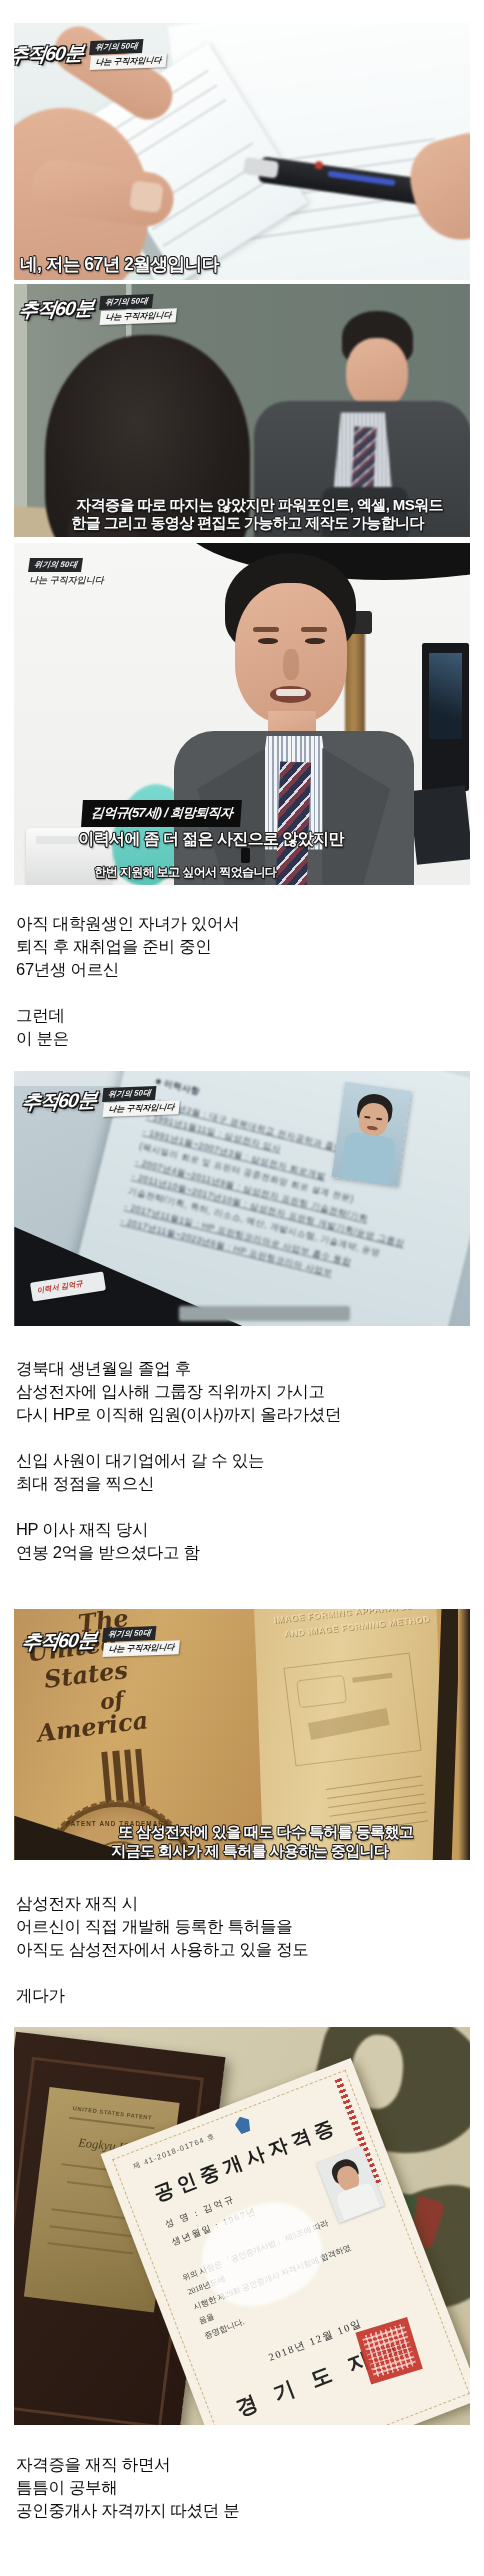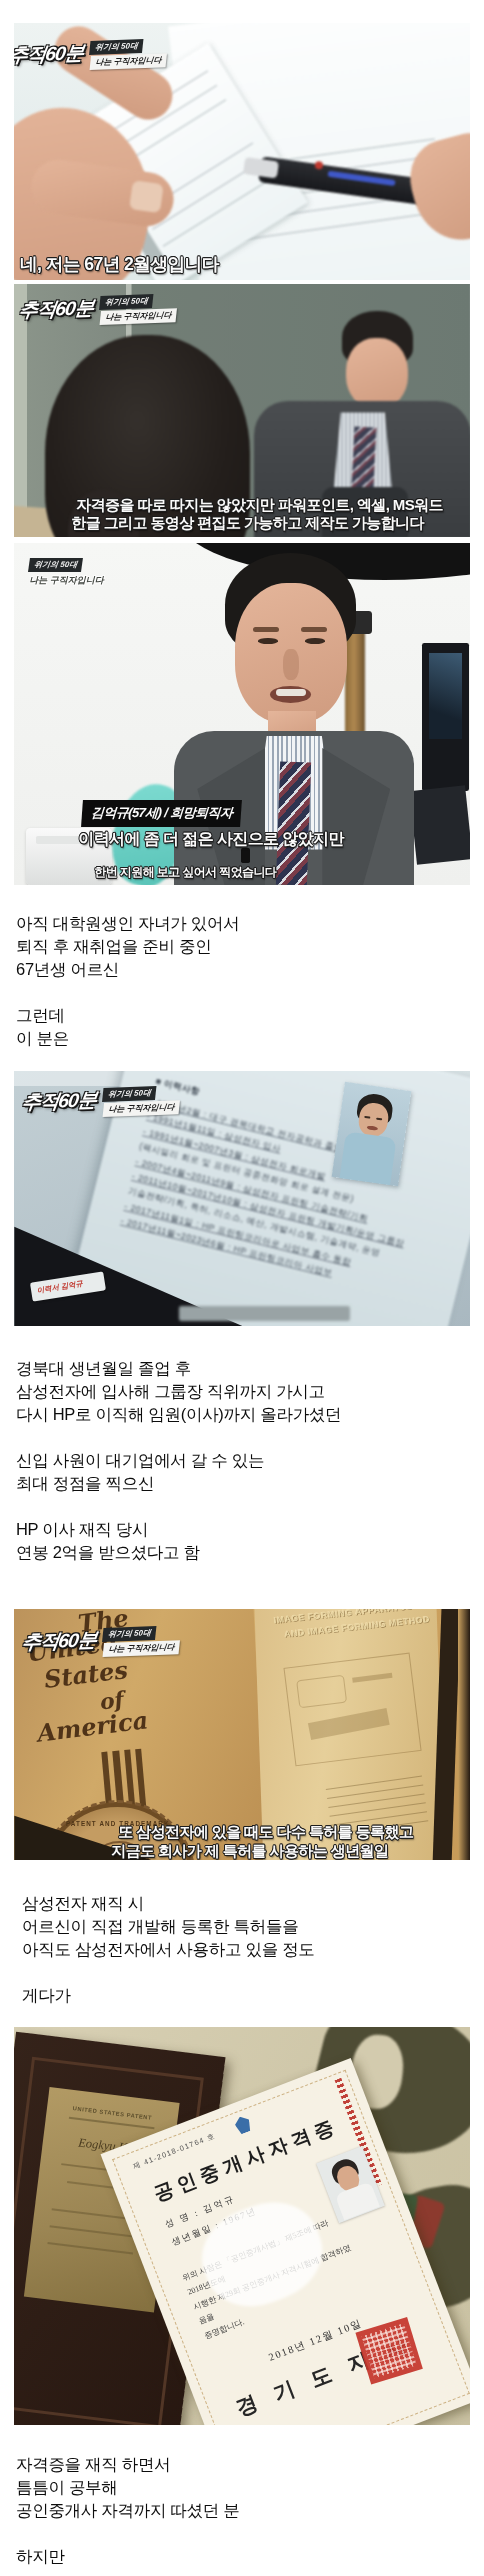--- a/index.html
+++ b/index.html
@@ -280,21 +280,21 @@
       <div class="abs" style="left:0;bottom:0;width:137px;height:68px;background:#241c12;clip-path:polygon(0 35%,100% 100%,0 100%);"></div>
     </div>
     <div class="logo" style="left:8px;top:17px;">
       <div class="logo-main">추적60분</div>
       <div class="badges">
         <div class="bdg-top">위기의 50대</div>
         <div class="bdg-bot">나는 구직자입니다</div>
       </div>
     </div>
     <div class="cap" style="left:104px;top:214px;">또 삼성전자에 있을 때도 다수 특허를 등록했고</div>
-    <div class="cap" style="left:97px;top:233px;">지금도 회사가 제 특허를 사용하는 생년월일</div>
+    <div class="cap" style="left:97px;top:233px;">지금도 회사가 제 특허를 사용하는 중입니다</div>
   </div>
 
   <div class="shot s6">
     <div>
 
       <div class="abs blur1" style="left:302px;top:-17px;width:171px;height:143px;background:#4e4c34;border-radius:40% 55% 60% 35%;transform:rotate(14deg);">
         <div class="abs" style="left:34px;top:31px;width:51px;height:74px;background:#d3cbae;border-radius:45%;transform:rotate(-8deg);"></div>
       </div>
       <div class="abs blur1" style="left:365px;top:160px;width:125px;height:120px;background:#514f36;border-radius:50% 40% 55% 45%;transform:rotate(-10deg);"></div>
       <div class="abs blur1" style="left:394px;top:171px;width:31px;height:48px;background:#8c3a2e;border-radius:5.7px;transform:rotate(18deg);"></div>
@@ -356,30 +356,29 @@
     <div class="tl">삼성전자에 입사해 그룹장 직위까지 가시고</div>
     <div class="tl">다시 HP로 이직해 임원(이사)까지 올라가셨던</div>
     <div class="tl"></div>
     <div class="tl">신입 사원이 대기업에서 갈 수 있는</div>
     <div class="tl">최대 정점을 찍으신</div>
     <div class="tl"></div>
     <div class="tl">HP 이사 재직 당시</div>
     <div class="tl">연봉 2억을 받으셨다고 함</div>
   </div>
 
-  <div class="tb" style="top:1892px;margin-left:6px;">
+  <div class="tb" style="top:1892px;">
     <div class="tl">삼성전자 재직 시</div>
     <div class="tl">어르신이 직접 개발해 등록한 특허들을</div>
     <div class="tl">아직도 삼성전자에서 사용하고 있을 정도</div>
     <div class="tl"></div>
     <div class="tl">게다가</div>
   </div>
 
   <div class="tb" style="top:2453px;">
     <div class="tl">자격증을 재직 하면서</div>
     <div class="tl">틈틈이 공부해</div>
     <div class="tl">공인중개사 자격까지 따셨던 분</div>
     <div class="tl"></div>
-    <div class="tl">하지만</div>
   </div>
 
 </div>
 
 
 </body></html>

